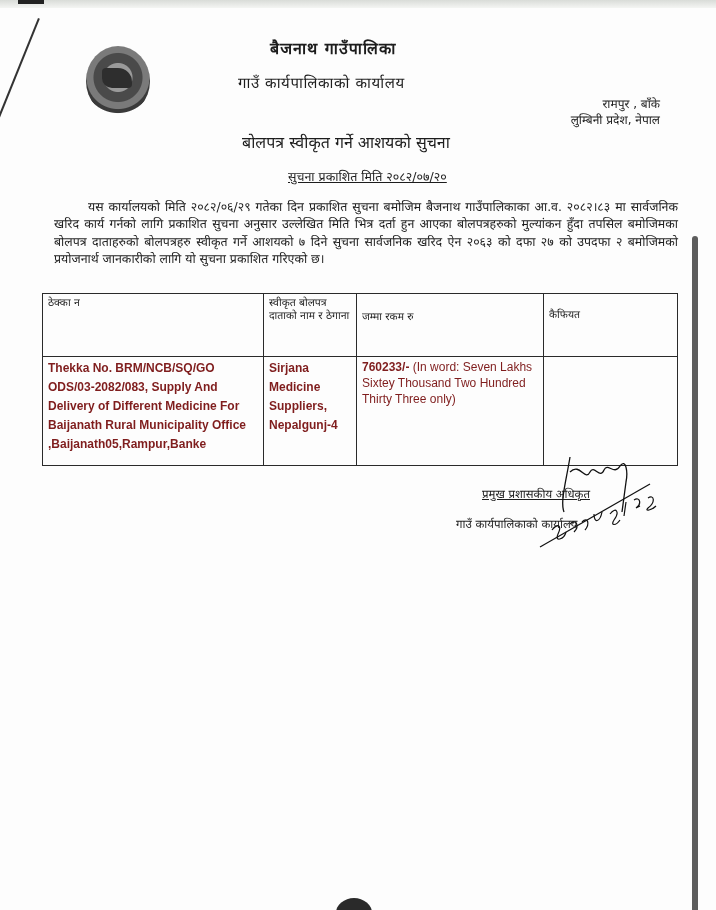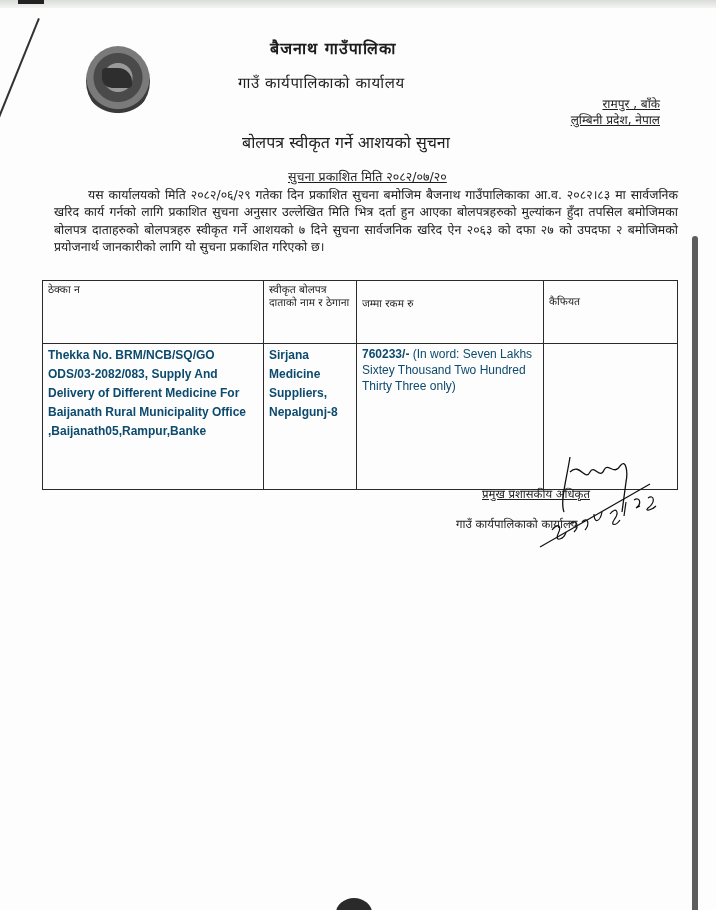--- a/index.html
+++ b/index.html
@@ -21,38 +21,38 @@
     position:absolute; left:86px; top:46px; width:64px; height:70px;
     border-radius:50%;
     background:radial-gradient(circle at 50% 45%, #9a9a9a 0 28%, #4a4a4a 30% 48%, #7a7a7a 50% 62%, #3a3a3a 64% 70%, transparent 72%);
   }
   .emblem::after {
     content:""; position:absolute; left:16px; top:22px; width:30px; height:20px;
     background:#2e2e2e; border-radius:4px 14px 4px 10px;
   }
   .title1 { position:absolute; left:270px; top:37px; font-size:16px; font-weight:bold; letter-spacing:1px;text-align:right; }
   .title2 { position:absolute; left:238px; top:72px; font-size:15px; letter-spacing:0.6px; }
-  .addr { position:absolute; right:56px; top:96px; text-align:right; font-size:12px; line-height:16px;text-decoration:underline; }
+  .addr { position:absolute; right:56px; top:96px; text-align:right; font-size:12px; line-height:16px; }
   .notice-title { position:absolute; left:242px; top:131px; font-size:16px; }
   .pub-date { position:absolute; left:288px; top:168px; font-size:12.5px; text-decoration:underline; }
   .body-text {
-    position:absolute; left:54px; top:186px; width:624px;
+    position:absolute; left:54px; top:198px; width:624px;
     font-size:12.4px; line-height:17.4px; text-align:justify;
   }
   .body-text p { margin:0; text-indent:34px; }
   table.tender {
-    position:absolute; left:42px; top:280px; width:636px; height:210px;
+    position:absolute; left:42px; top:293px; width:636px; height:173px;
     border-collapse:collapse; font-family:"Liberation Sans", sans-serif;
   }
   table.tender th, table.tender td {
     border:1.3px solid #2a2a2a; vertical-align:top; text-align:left;
     padding:2px 5px; font-size:11.5px;
   }
   table.tender th { font-weight:normal; height:44px; line-height:13px; font-family:"DejaVu Sans", sans-serif; font-size:10.5px; }
-  table.tender td { font-weight:bold; line-height:19px; font-size:12px; color:#0c4a6e; }
+  table.tender td { font-weight:bold; line-height:19px; font-size:12px; color:#7f1d1d; }
   td.amount { font-weight:normal !important; line-height:16px !important; text-align:center; }
   td.amount b { font-weight:bold; }
   .c1 { width:210px; } .c2 { width:82px; } .c3 { width:176px; }
   .sig-title { position:absolute; left:482px; top:486px; font-size:11.5px;text-decoration:underline; }
   .sig-office { position:absolute; left:456px; top:516px; font-size:11.5px; }
   .signature { position:absolute; left:530px; top:452px; width:150px; height:100px; }
   .scrollbar {
     position:absolute; left:692px; top:236px; width:6px; height:674px;
     background:#5d5d5d; border-radius:3px 3px 0 0;
   }
@@ -90,21 +90,21 @@
     <tr>
       <th class="c1">ठेक्का न</th>
       <th class="c2">स्वीकृत बोलपत्र दाताको नाम र ठेगाना</th>
       <th class="c3" style="padding-top:16px">जम्मा रकम रु</th>
       <th style="padding-top:14px">कैफियत</th>
     </tr>
   </thead>
   <tbody>
     <tr>
       <td><span>Thekka No. BRM/NCB/SQ/GO ODS/03-2082/083, Supply And Delivery of Different Medicine For Baijanath Rural Municipality Office ,Baijanath05,Rampur,Banke</span></td>
-      <td><span>Sirjana Medicine Suppliers, Nepalgunj-8</span></td>
+      <td><span>Sirjana Medicine Suppliers, Nepalgunj-4</span></td>
       <td class="amount"><b>760233/-</b><span> (In word: Seven Lakhs Sixtey Thousand Two Hundred Thirty Three only)</span></td>
       <td></td>
     </tr>
   </tbody>
 </table>
 
 <div class="sig-title">प्रमुख प्रशासकीय अधिकृत</div>
 <div class="sig-office">गाउँ कार्यपालिकाको कार्यालय</div>
 
 <svg class="signature" viewBox="0 0 150 100">

